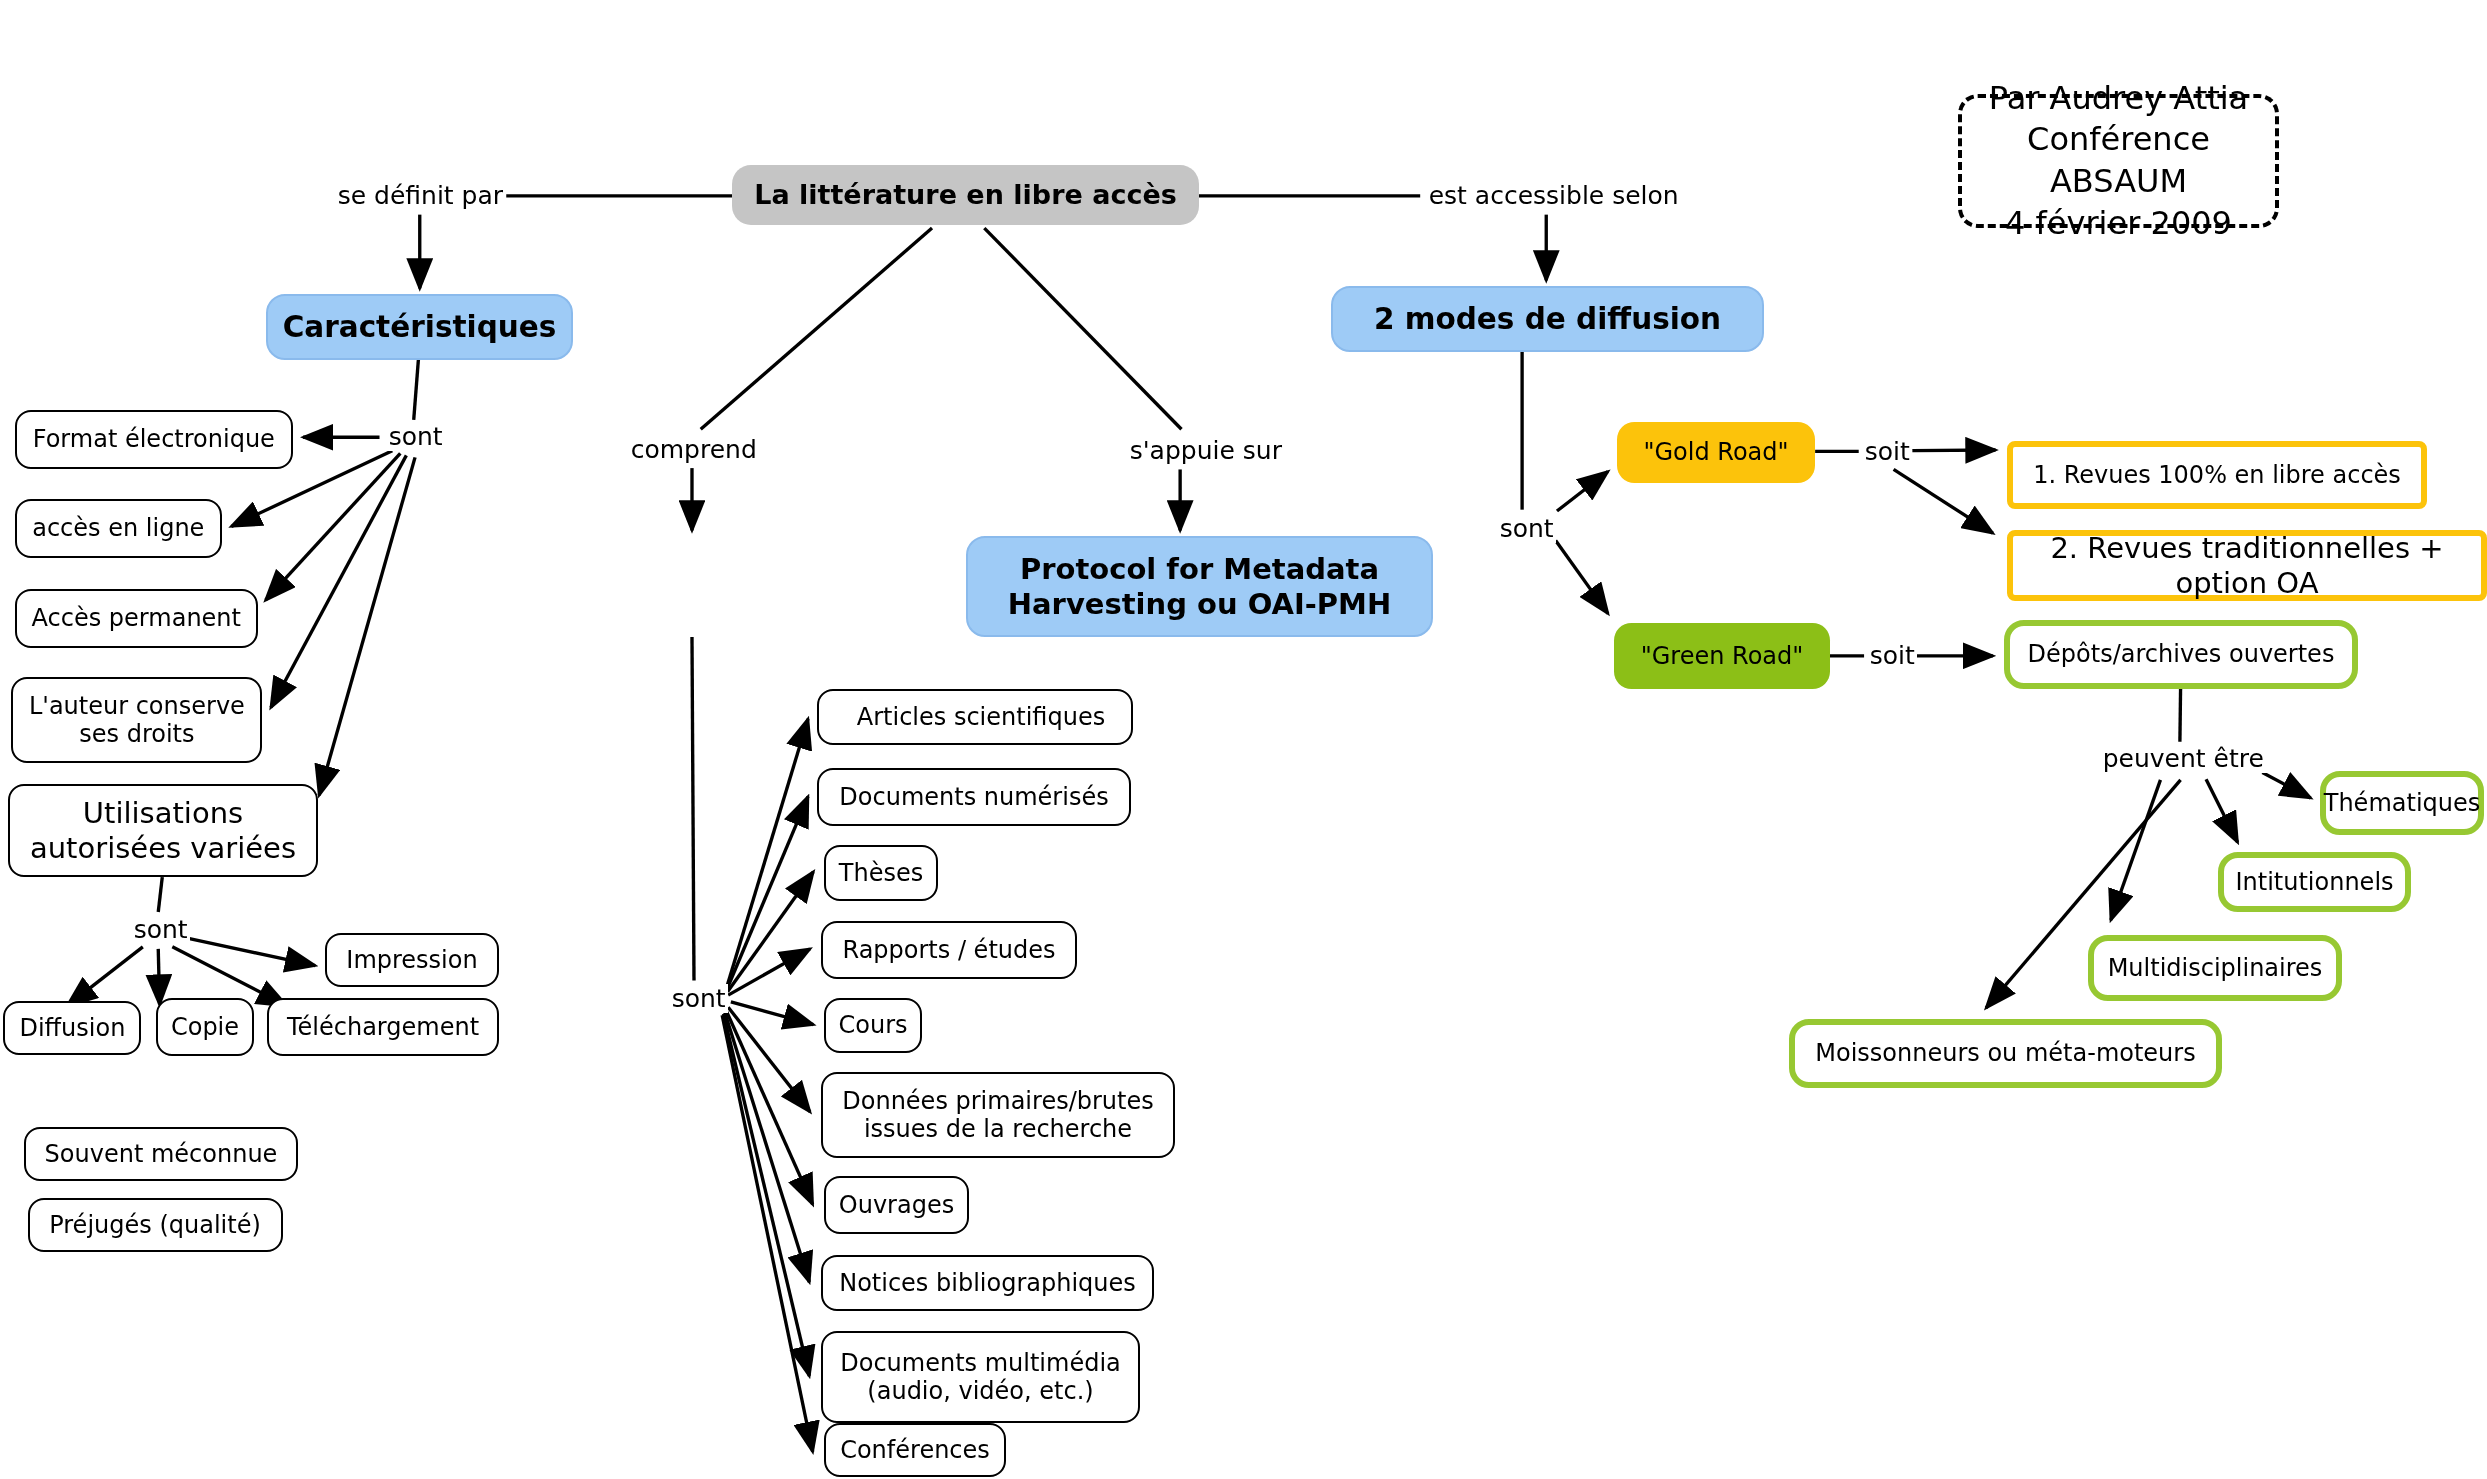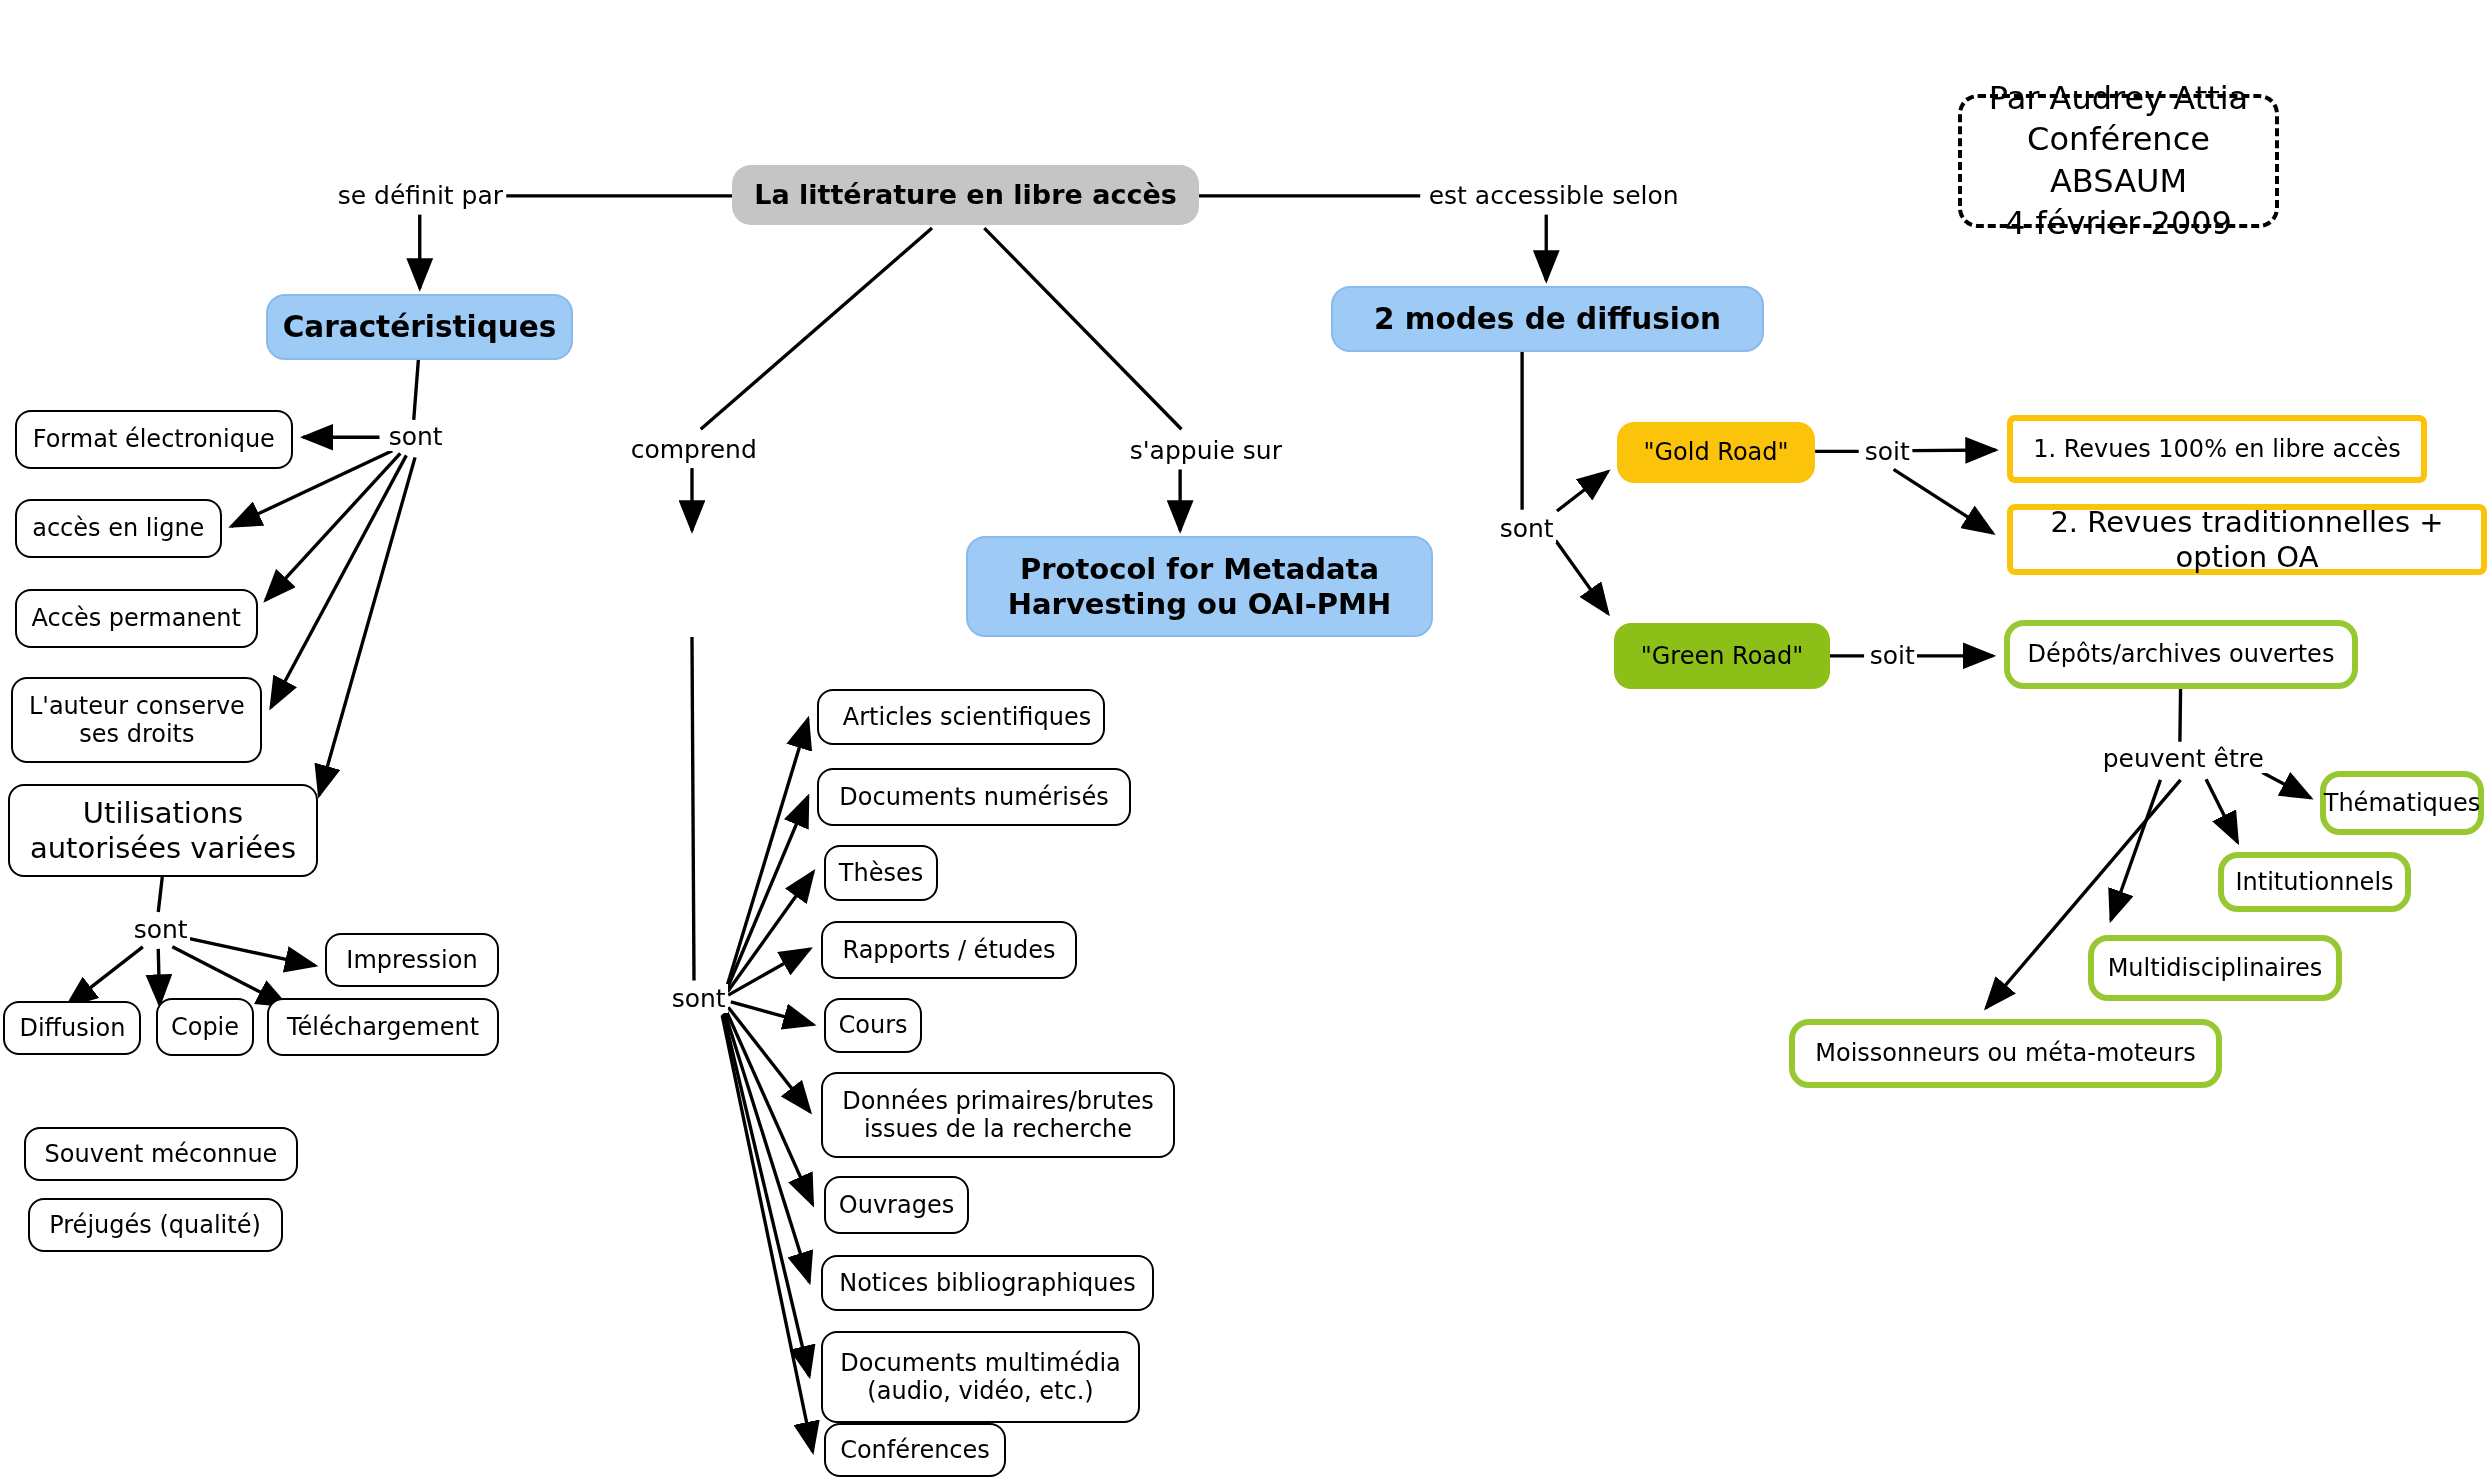--- a/index.html
+++ b/index.html
@@ -17,21 +17,21 @@
     position:absolute; box-sizing:border-box; display:flex; align-items:center;
     justify-content:center; text-align:center; font-size:24px; line-height:1.18;
     background:#ffffff; border:2.7px solid #000; border-radius:16px; padding:1.3px 8px;
     white-space:pre-line;
   }
   .small{font-size:29px;}
   .blue{background:var(--blue); border:2px solid var(--blue-border); font-weight:bold; border-radius:19px;}
   .gray{background:var(--gray); border:none; font-weight:bold; font-size:27px; border-radius:19px;}
   .gold-solid{background:var(--gold); border:none; border-radius:17.4px;}
   .green-solid{background:var(--green); border:none; border-radius:17.4px;}
-  .gold-outline{border:6px solid var(--gold); border-radius:8px;}
+  .gold-outline{border:6px solid var(--gold); border-radius:8px;margin-top:26px;}
   .green-outline{border:6px solid var(--green-border); border-radius:20px;}
   .title-bar{
     position:absolute; left:547px; top:4px; width:1143px; height:58px;
     background:#000; color:#fff; border-radius:17.4px; display:flex; align-items:center;
     justify-content:center; font-size:31px; font-weight:bold; font-style:italic;
   }
   .credit{
     position:absolute; left:1958px; top:94px; width:321px; height:134px;
     border:4.7px dashed #000; border-radius:20px; display:flex; align-items:center;
     justify-content:center; text-align:center; font-size:32px; line-height:1.3;
@@ -135,21 +135,21 @@
   <div class="node small" style="left:8px;top:784px;width:310px;height:93px;">Utilisations autorisées variées</div>
 
   <div class="node" style="left:325px;top:933px;width:174px;height:54px;">Impression</div>
   <div class="node" style="left:3.4px;top:1001px;width:138px;height:54px;">Diffusion</div>
   <div class="node" style="left:156px;top:998px;width:98px;height:58px;">Copie</div>
   <div class="node" style="left:267px;top:998px;width:232px;height:58px;">Téléchargement</div>
 
   <div class="node" style="left:24px;top:1127px;width:274px;height:54px;">Souvent méconnue</div>
   <div class="node" style="left:27.5px;top:1198px;width:255px;height:54px;">Préjugés (qualité)</div>
 
-  <div class="node" style="left:817px;top:689px;width:288px;height:56px;padding-left:20px;">Articles scientifiques</div>
+  <div class="node" style="left:817px;top:689px;width:316px;height:56px;padding-left:20px;">Articles scientifiques</div>
   <div class="node" style="left:817px;top:768px;width:314px;height:58px;">Documents numérisés</div>
   <div class="node" style="left:824px;top:845px;width:114px;height:56px;">Thèses</div>
   <div class="node" style="left:821px;top:921px;width:256px;height:58px;text-align:right;">Rapports / études</div>
   <div class="node" style="left:824px;top:998px;width:98px;height:55px;">Cours</div>
   <div class="node" style="left:821px;top:1072px;width:354px;height:86px;">Données primaires/brutes issues de la recherche</div>
   <div class="node" style="left:824px;top:1176px;width:145px;height:58px;">Ouvrages</div>
   <div class="node" style="left:821px;top:1255px;width:333px;height:56px;">Notices bibliographiques</div>
   <div class="node" style="left:821px;top:1331px;width:319px;height:92px;">Documents multimédia (audio, vidéo, etc.)</div>
   <div class="node" style="left:824px;top:1423px;width:182px;height:54px;">Conférences</div>
 

